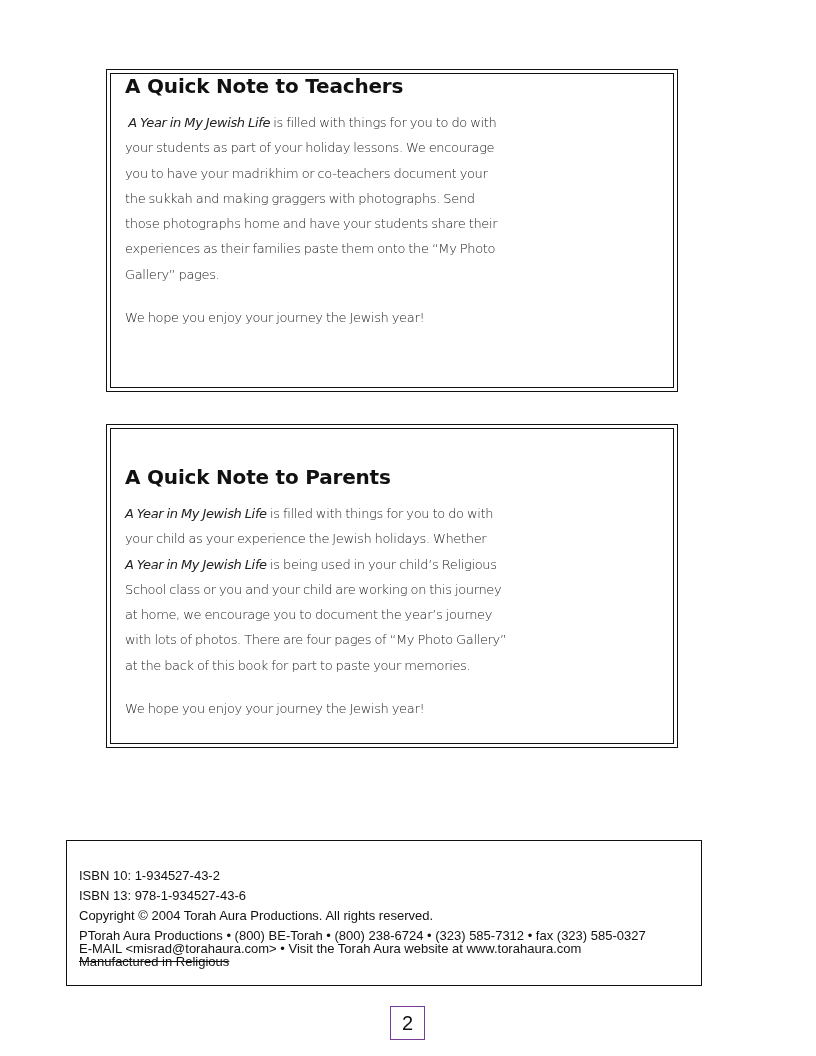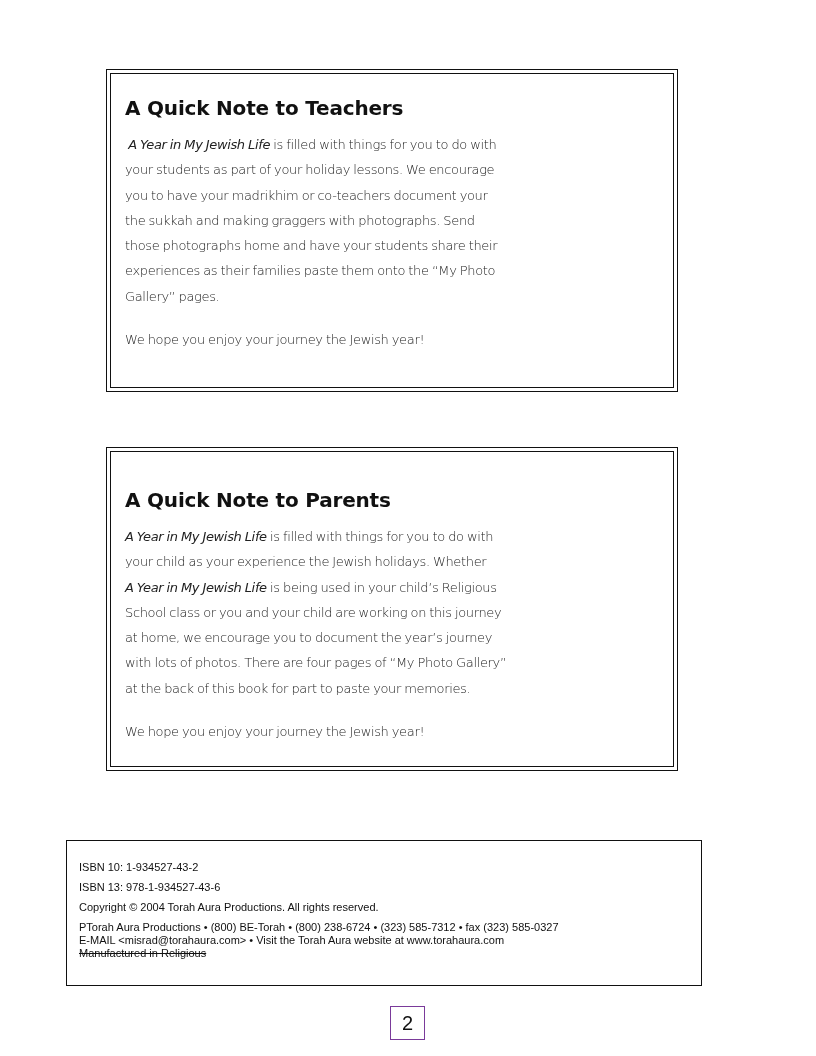--- a/index.html
+++ b/index.html
@@ -9,40 +9,40 @@
   }
   .note-box {
     position: absolute; left: 106px; width: 572px;
     border: 1.5px solid #111111; box-sizing: border-box; padding: 3px;
   }
   .note-inner {
     border: 1.5px solid #111111; box-sizing: border-box;
     width: 100%; height: 100%; padding: 0 14px;
   }
   #teachers { top: 69px; height: 323px; }
-  #parents  { top: 447px; height: 324px; }
-  #teachers .note-inner { padding-top: 22px; }
+  #parents  { top: 424px; height: 324px; }
+  #teachers .note-inner { }
   #parents .note-inner { padding-top: 36px; }
   .note-title {
     font-family: "DejaVu Sans", sans-serif; font-weight: bold;
     font-size: 20px; letter-spacing: -0.2px; margin: 0 0 12px 0; color: #111;
   }
   .note-para {
     font-family: "DejaVu Sans", sans-serif; font-weight: 200;
     font-size: 13px; line-height: 25.3px; margin: 0; color: #222;
     letter-spacing: -0.35px; word-spacing: -0.5px;
   }
   .note-para em { font-style: italic; }
   .note-para + .note-para { margin-top: 18px; }
   .line { display: block; white-space: nowrap; }
 
   #imprint {
     position: absolute; left: 66px; top: 840px; width: 636px; height: 146px;
-    border: 1.5px solid #111111; box-sizing: border-box; padding: 20px 12px 0 12px;
-    font-family: "Liberation Sans", sans-serif; font-size: 11px; color: #111;
+    border: 1.5px solid #111111; box-sizing: border-box; padding: 28px 12px 0 12px;
+    font-family: "Liberation Sans", sans-serif; font-size: 13px; color: #111;
   }
   .imp { margin: 0; white-space: nowrap; line-height: 13px; }
   .imp.gap { margin-bottom: 7px; }
   .imp.strike { text-decoration: line-through; }
 
   #page-number {
     position: absolute; left: 390px; top: 1006px; width: 35px; height: 34px;
     border: 1.5px solid #7a3a9a; box-sizing: border-box;
     display: flex; align-items: center; justify-content: center;
     font-family: "Liberation Sans", sans-serif; font-size: 20px; color: #111;

